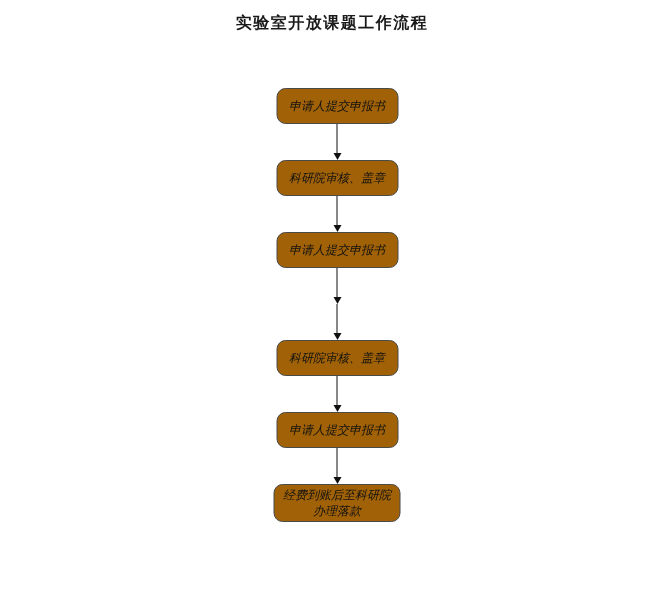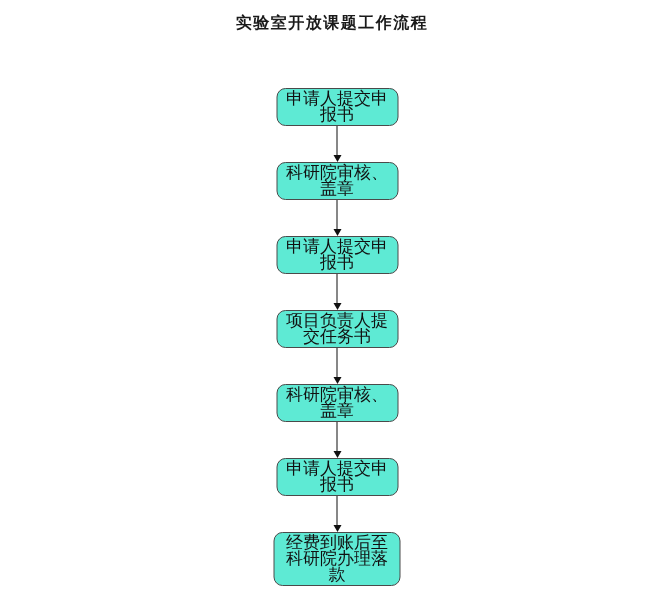--- a/index.html
+++ b/index.html
@@ -31,31 +31,32 @@
     left: 337px;
     transform: translateX(-50%);
     display: flex;
     flex-direction: column;
     align-items: center;
   }
   .node {
     box-sizing: border-box;
     width: 122px;
     min-height: 36px;
-    background: #5eead4;
+    background: #a16207;
     border: 1px solid #4a4a4a;
     border-radius: 9px;
     display: flex;
     align-items: center;
     justify-content: center;
     text-align: center;
-    font-size: 17px;
+    font-size: 12px;
     line-height: 16px;
     color: #111111;
     padding: 2px 5px;
+    font-style: italic;
   }
   .node.wide {
     width: 127px;
   }
   .arrow {
     height: 36px;
     display: flex;
     flex-direction: column;
     align-items: center;
   }
@@ -99,23 +100,20 @@
 
   <div class="node">
     <span>申请人提交申报书</span>
   </div>
 
   <div class="arrow">
     <div class="shaft"></div>
     <div class="head"></div>
   </div>
 
-  <div class="node">
-    <span>项目负责人提交任务书</span>
-  </div>
 
   <div class="arrow">
     <div class="shaft"></div>
     <div class="head"></div>
   </div>
 
   <div class="node">
     <span>科研院审核、盖章</span>
   </div>
 

